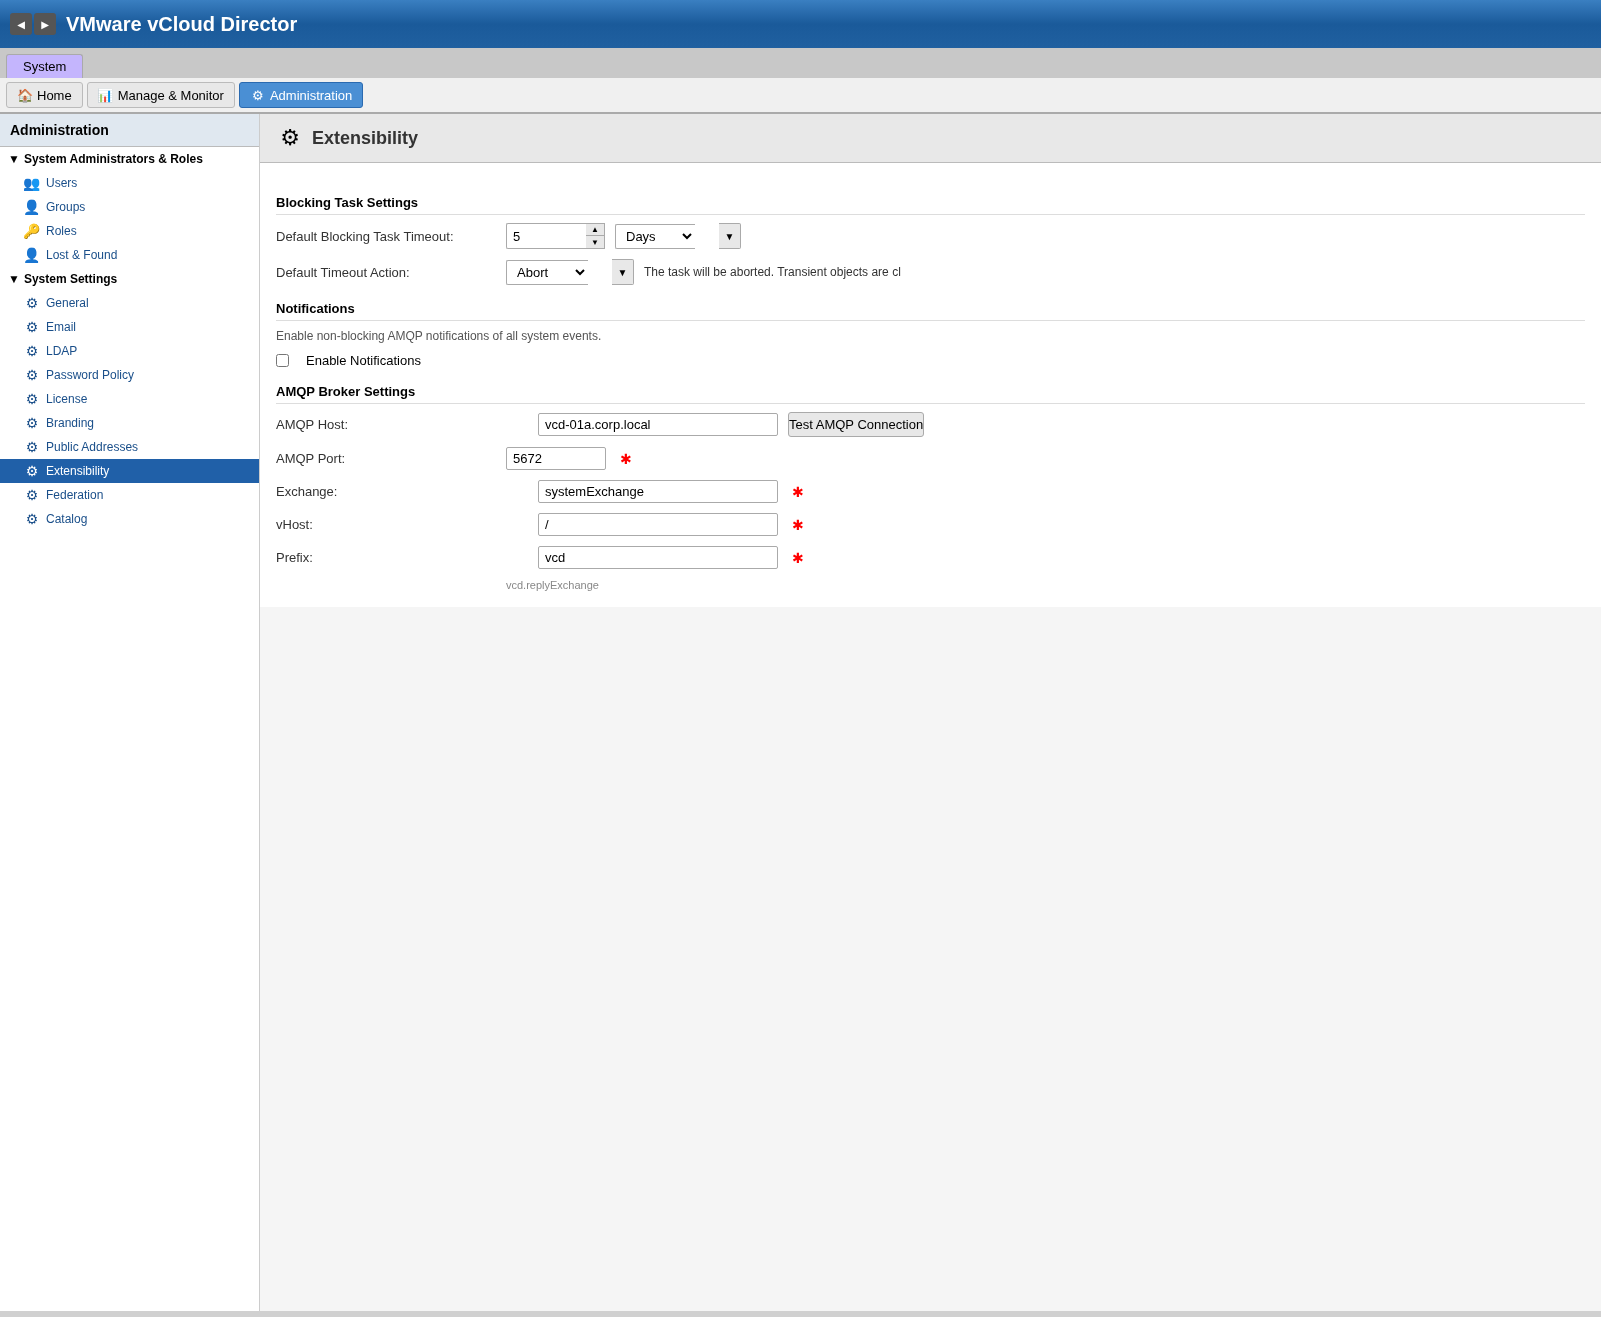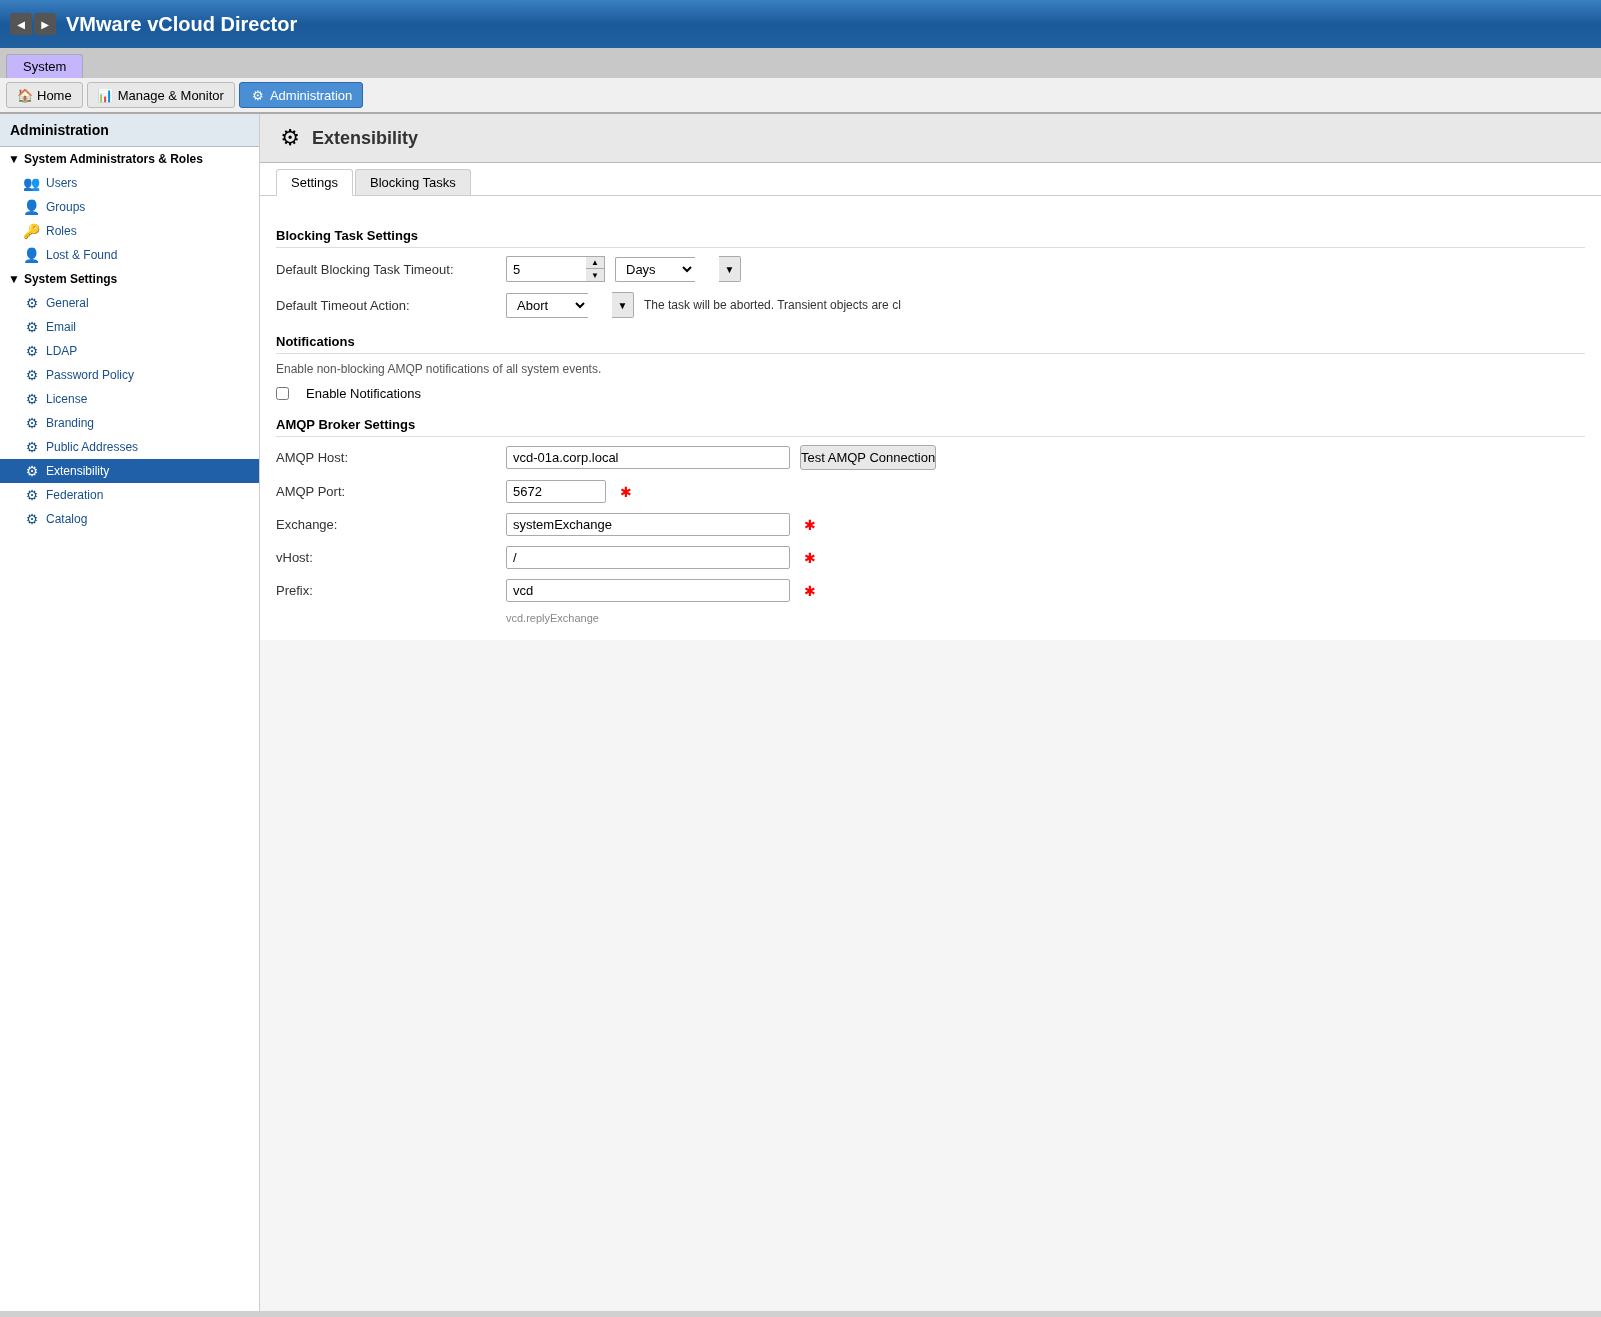--- a/index.html
+++ b/index.html
@@ -212,21 +212,22 @@
       color: #333;
       flex-shrink: 0;
     }
     .form-input {
       border: 1px solid #aaa;
       padding: 3px 6px;
       font-size: 13px;
       border-radius: 2px;
     }
     .form-input-wide {
-      width: 284px;
+      width: 240px;
+      margin-left: 32px;
     }
     .form-input-medium {
       width: 100px;
     }
     .spinner-group {
       display: flex;
       align-items: stretch;
     }
     .spinner-input {
       width: 80px;
@@ -431,24 +432,20 @@
     </div>
   </div>
 
   <div class="content-area">
 
     <div class="content-header">
       <span class="content-header-icon">⚙</span>
       <span class="content-header-title">Extensibility</span>
     </div>
 
-    <div class="tabs-bar">
-      <div class="tab active">Settings</div>
-      <div class="tab">Blocking Tasks</div>
-    </div>
 
     <div class="content-body">
 
       <div class="section-title section-gap">Blocking Task Settings</div>
 
       <div class="form-row">
         <span class="form-label">Default Blocking Task Timeout:</span>
         <div class="spinner-group">
           <input type="text" class="spinner-input form-input" value="5" style="border-radius: 2px 0px 0px 2px;">
           <div class="spinner-btns">

